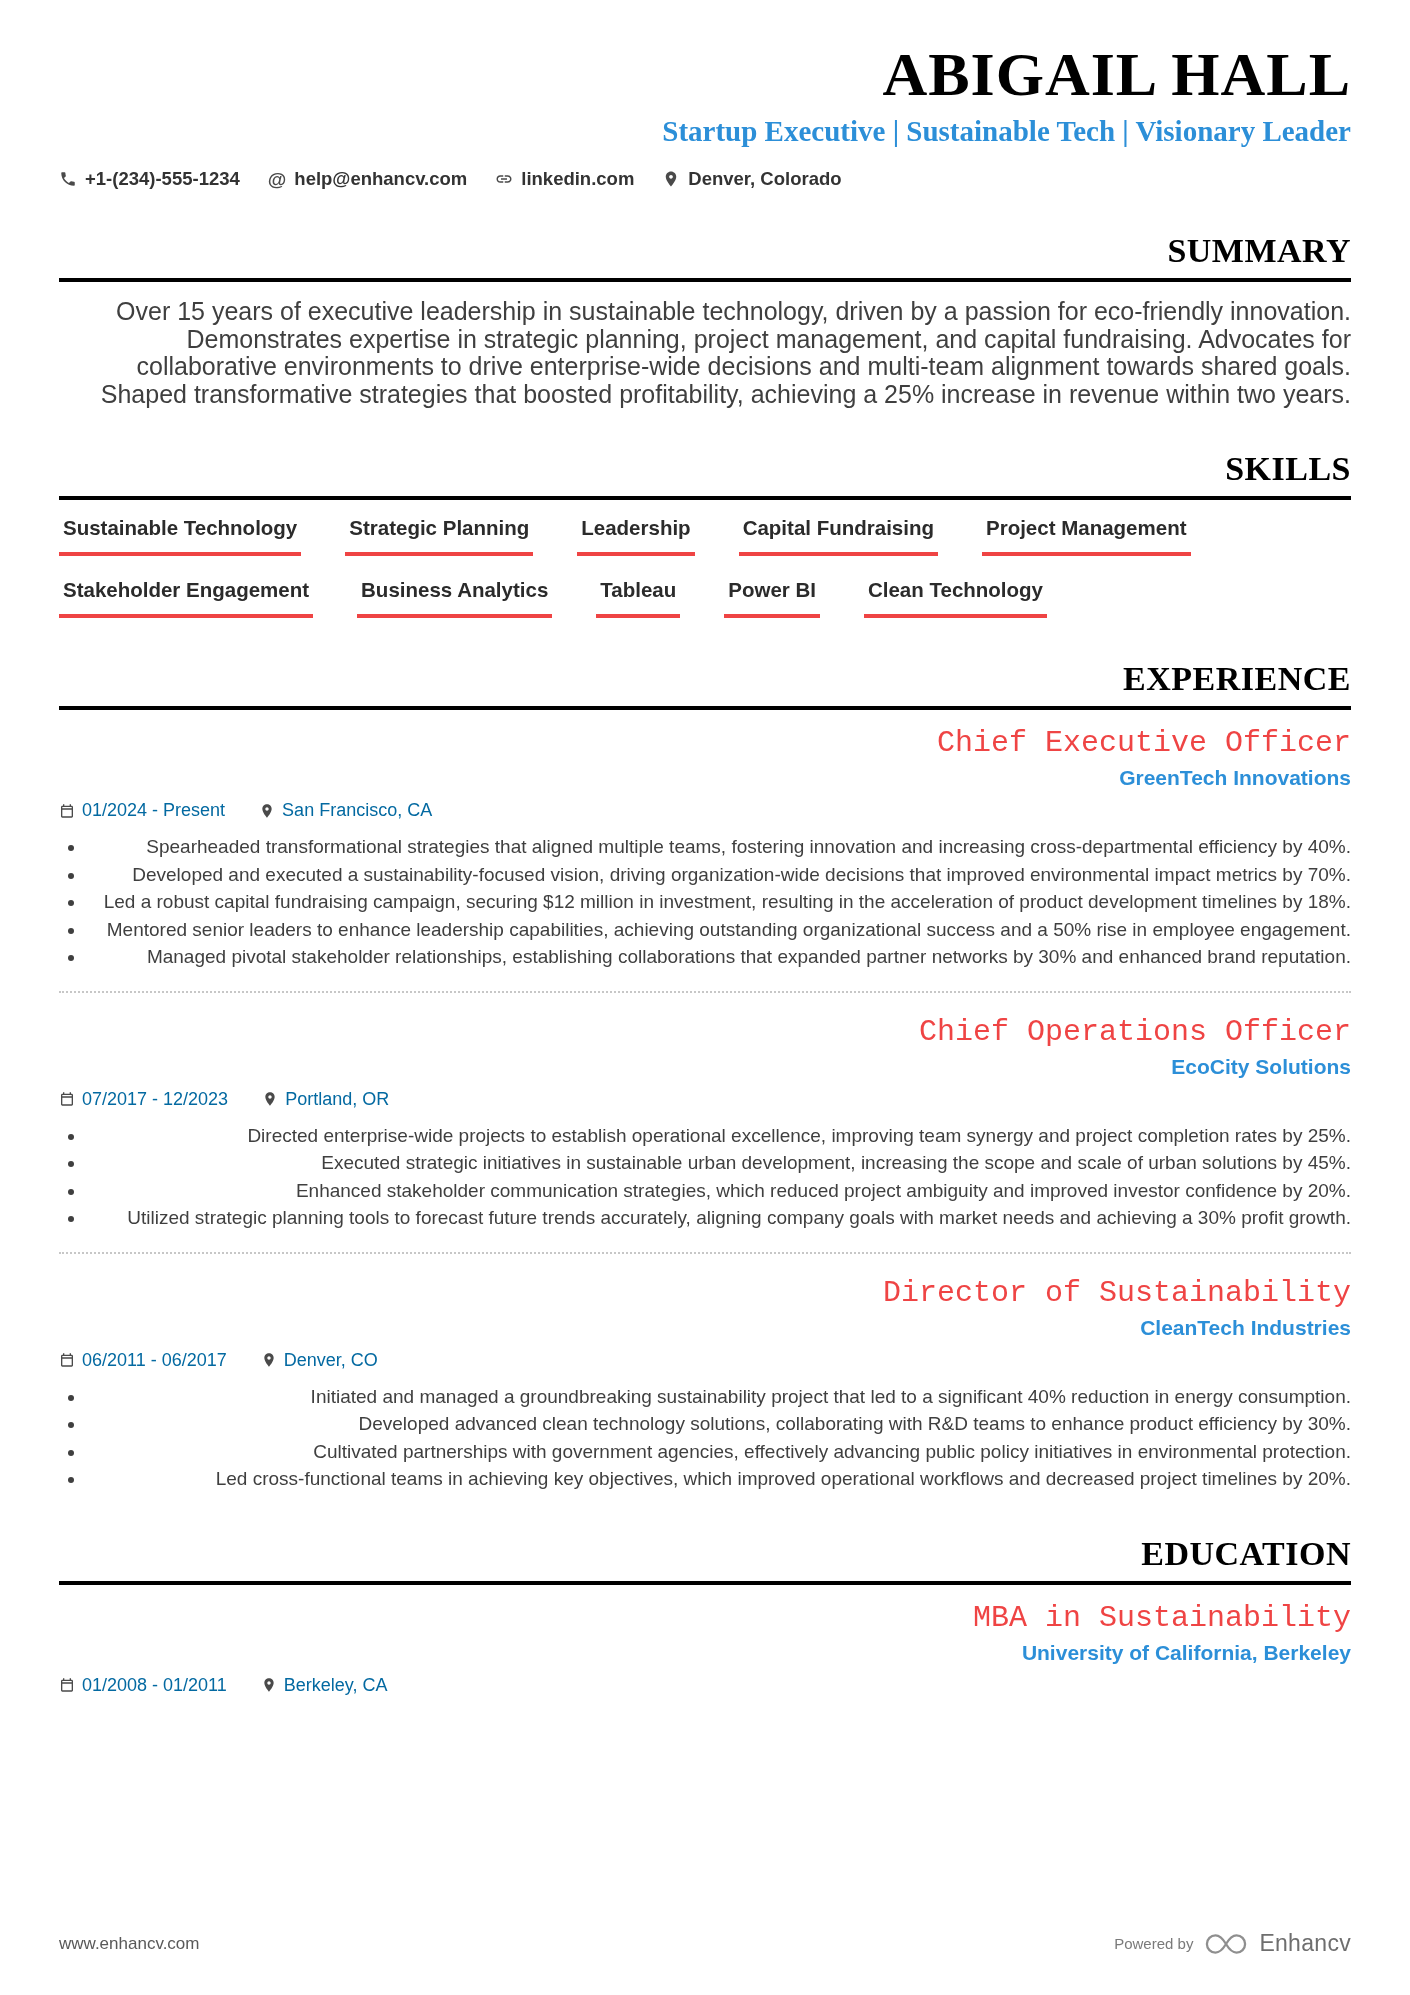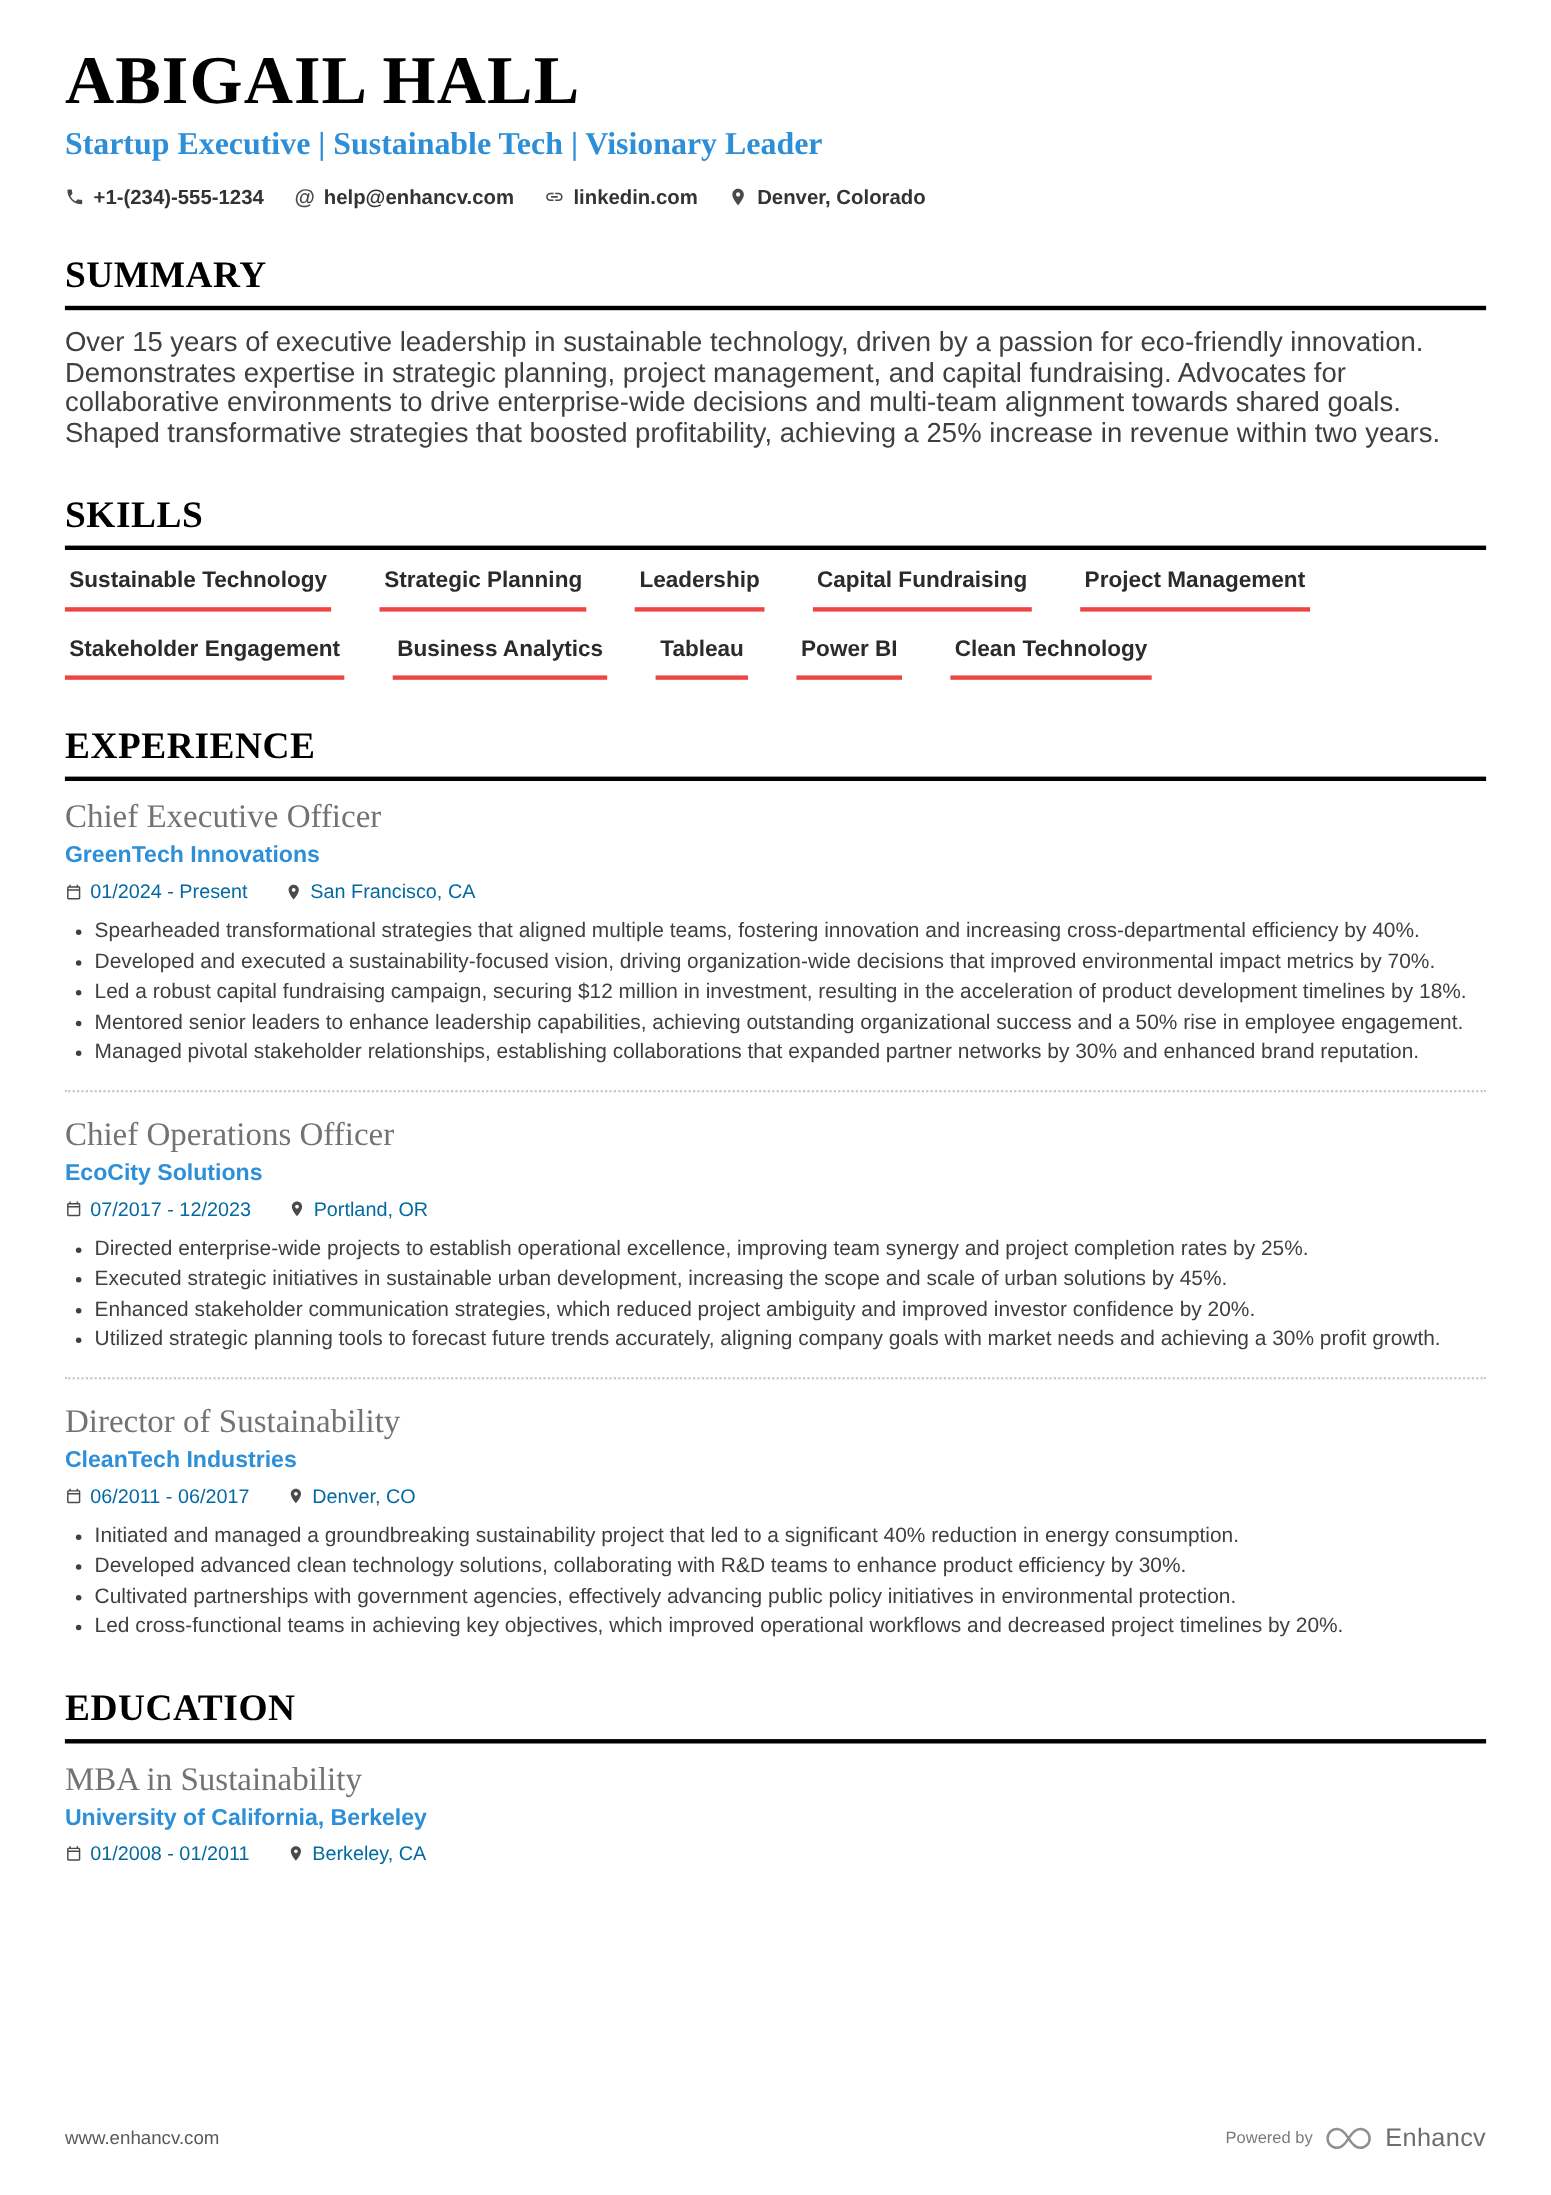--- a/index.html
+++ b/index.html
@@ -4,21 +4,21 @@
 <style>
   * { margin: 0; padding: 0; box-sizing: border-box; }
   html, body { background: #ffffff; }
   body {
     width: 1410px; height: 1995px;
     position: relative;
     font-family: "Liberation Sans", "DejaVu Sans", sans-serif;
     color: #3f3f3f;
     overflow: hidden;
   }
-  .page { position: absolute; inset: 0; padding: 42px 59px 0 59px; }
+  .page { position: absolute; inset: 0; padding: 42px 59px 0 59px; text-align: right; }
 
   
   .name {
     font-family: "Liberation Serif", "DejaVu Serif", serif;
     font-weight: 700; font-size: 62px; line-height: 1.05;
     color: #000000; letter-spacing: 1px;
   }
   .headline {
     font-family: "Liberation Serif", "DejaVu Serif", serif;
     font-weight: 700; font-size: 29px; color: #2c8fd8;
@@ -48,22 +48,22 @@
   .skills-row { display: flex; gap: 44px; margin-bottom: 22px; flex-wrap: wrap; }
   .skill {
     font-weight: 700; font-size: 20.5px; color: #2b2b2b;
     padding: 0 4px 12px 4px;
     border-bottom: 4px solid #ef4444;
   }
 
   
   .job { margin-top: 6px; }
   .job-title, .degree {
-    font-family: Liberation Serif, serif;
-    font-weight: 400; font-size: 30px; color: #737373;
+    font-family: Liberation Mono, monospace;
+    font-weight: 400; font-size: 30px; color: #ef4444;
     margin-bottom: 6px;
   }
   .company, .school { font-weight: 700; font-size: 21px; color: #2c8fd8; margin-bottom: 10px; }
   .meta-row { display: flex; align-items: center; gap: 34px; margin-bottom: 12px; }
   .meta-item { display: inline-flex; align-items: center; gap: 7px;
     font-size: 18px; color: #0369a1; }
   .micon { width: 16px; height: 16px; fill: #4a4a4a; flex: 0 0 auto; }
 
   ul.bullets { list-style: disc; padding-left: 27px; }
   ul.bullets li { font-size: 19px; line-height: 27.5px; color: #3f3f3f; }

